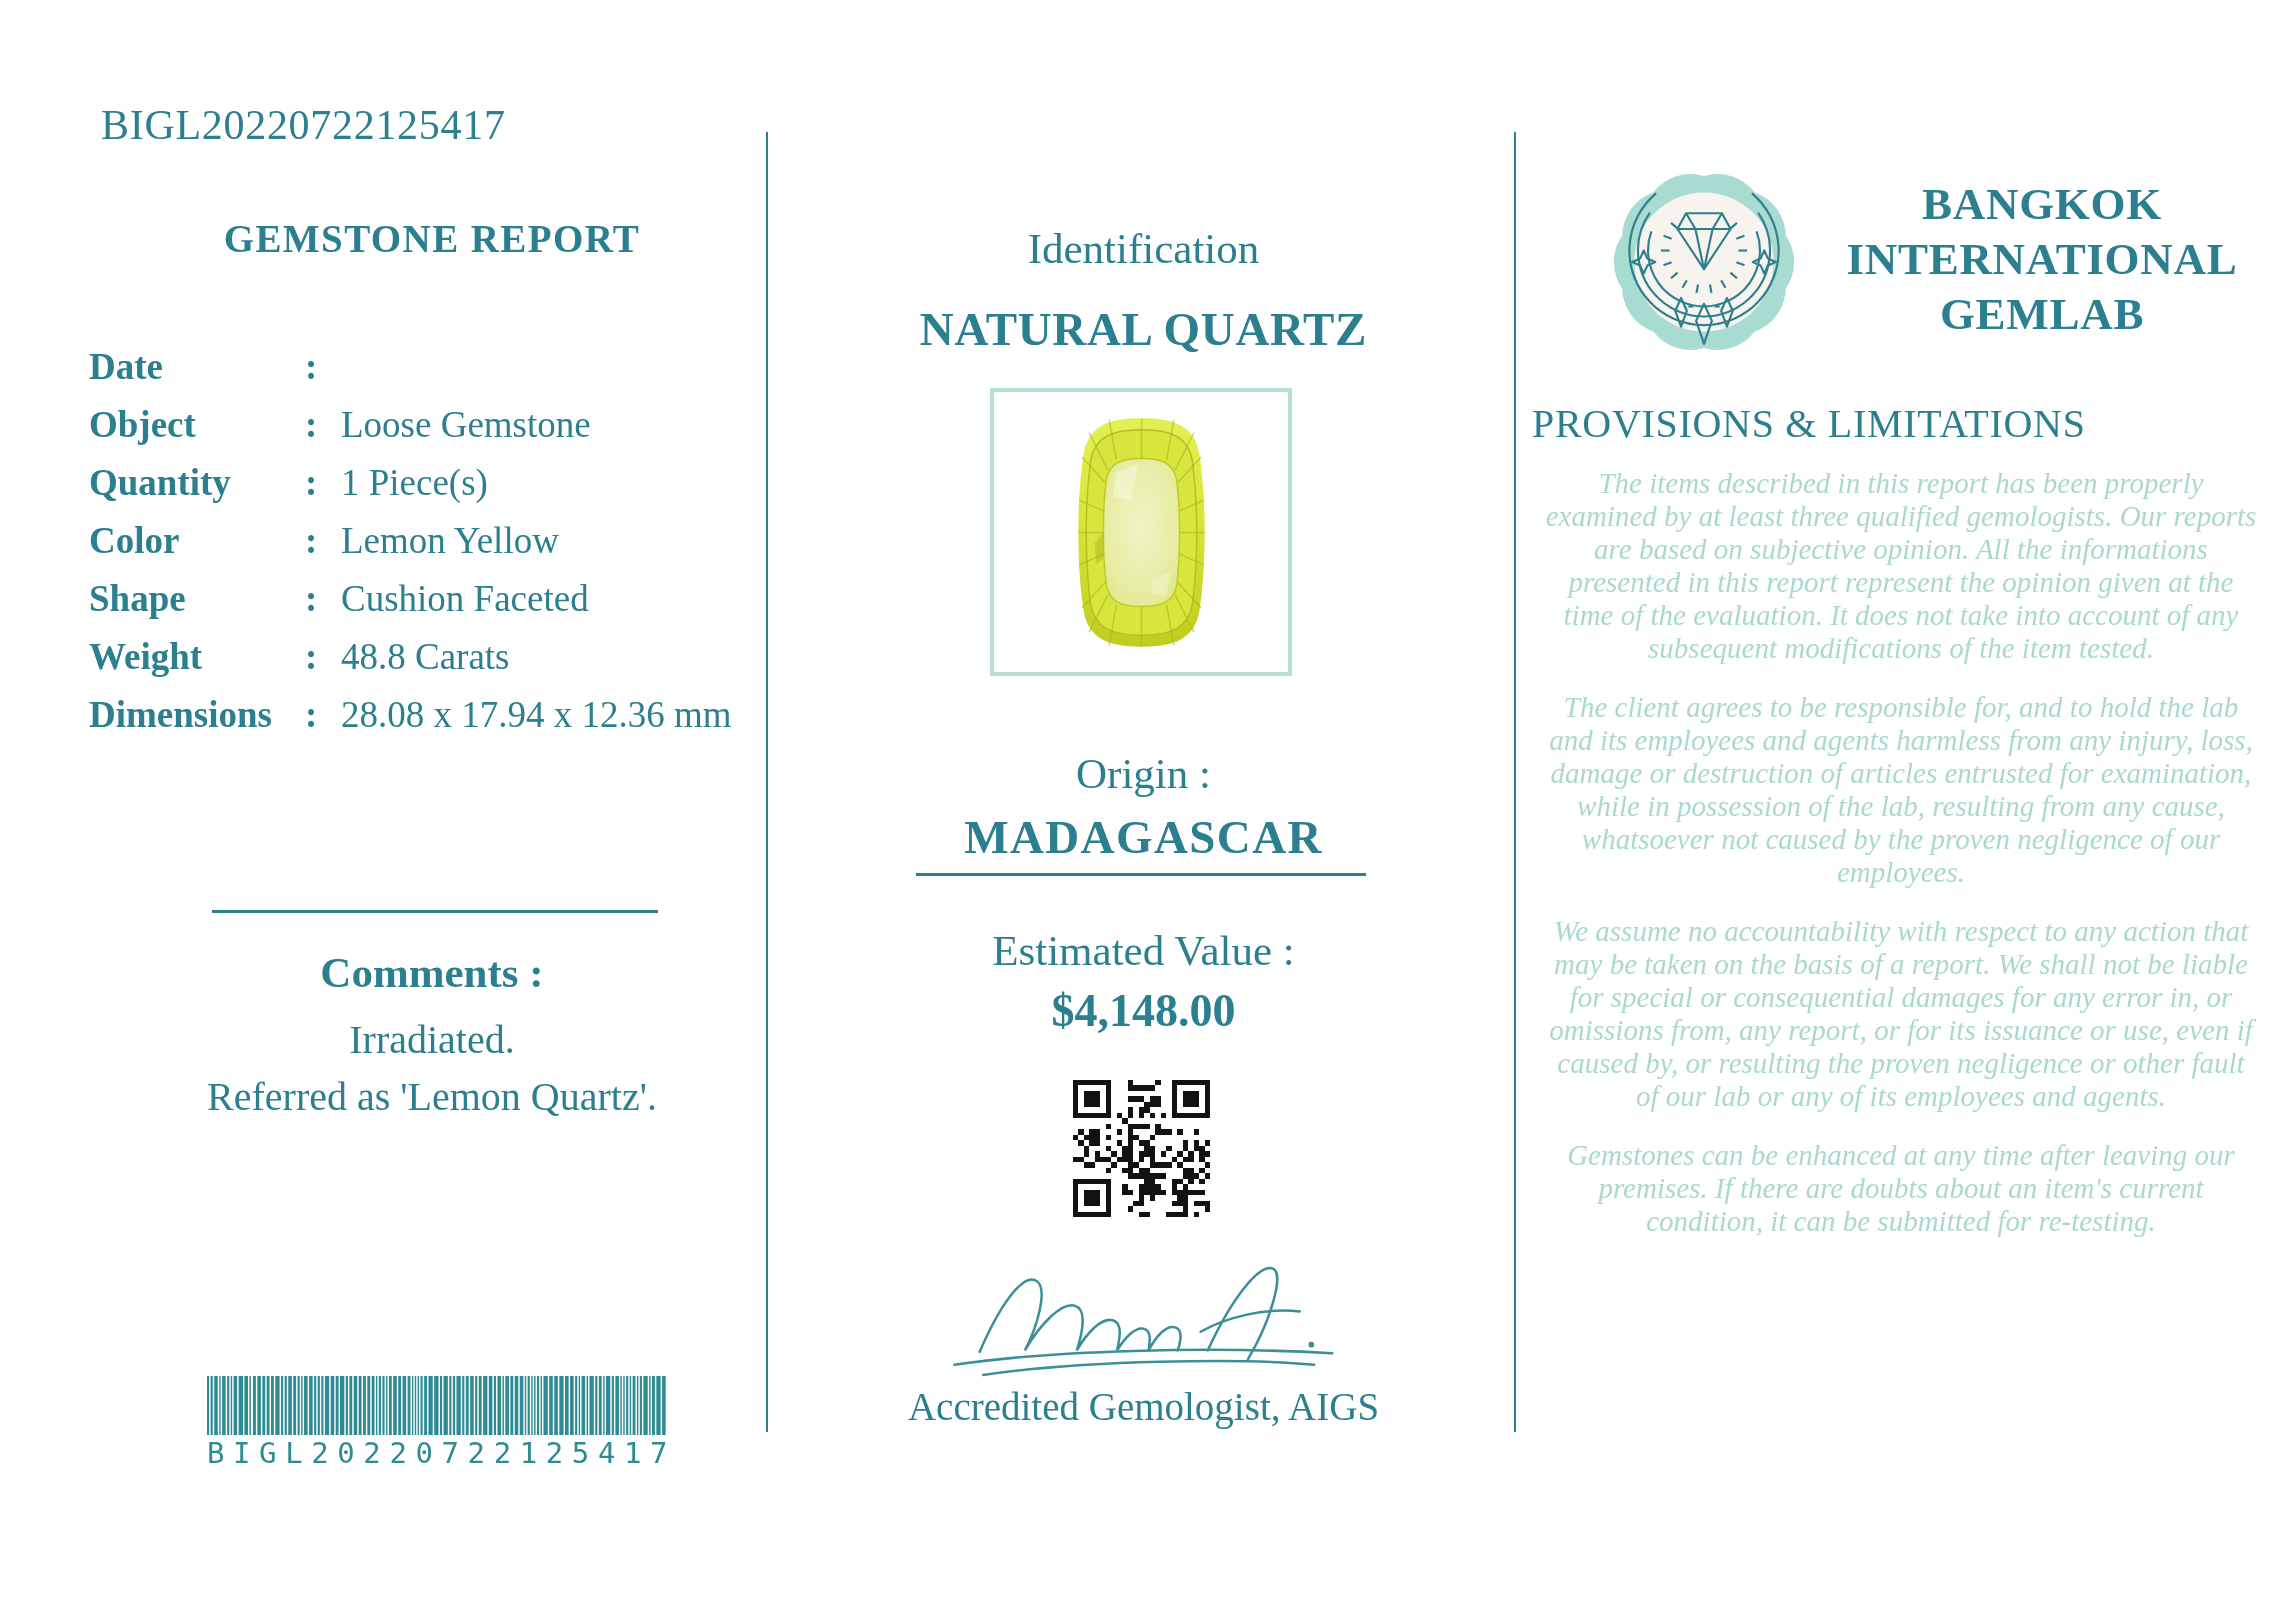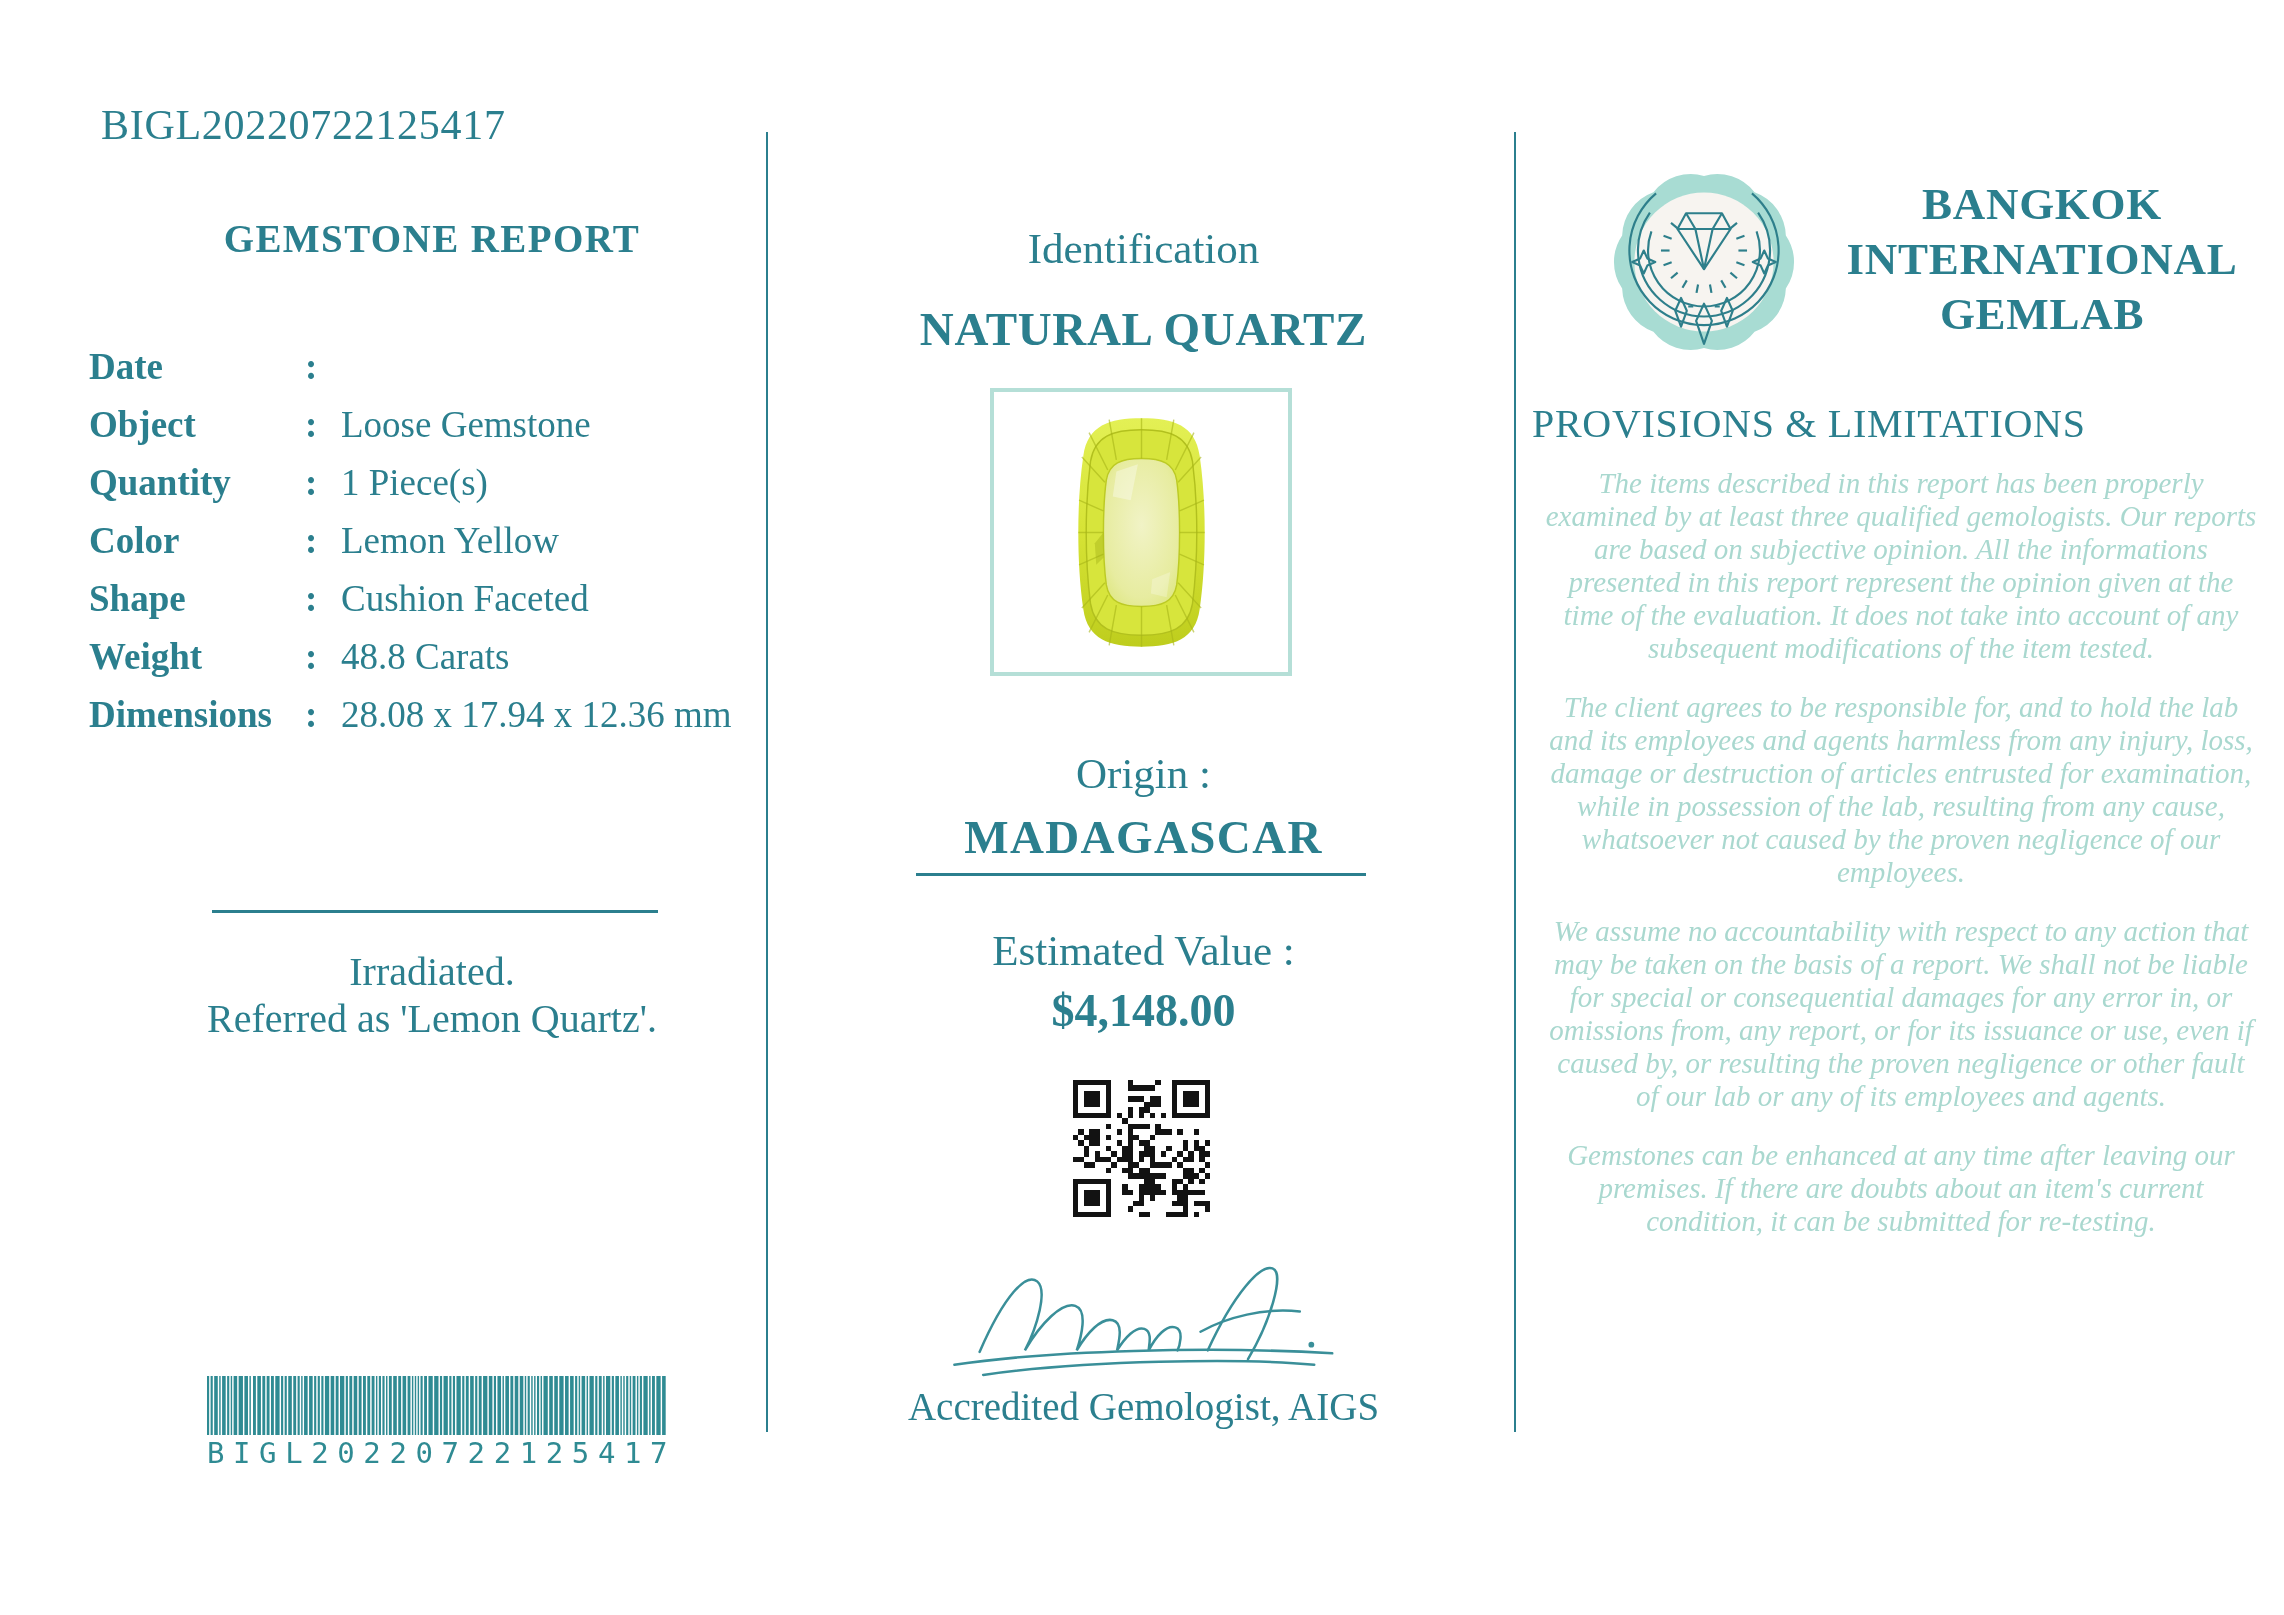--- a/index.html
+++ b/index.html
@@ -30,21 +30,21 @@
 
   
   #report-number{left:101px;top:101px;font-size:42px;letter-spacing:0.7px;}
   #left-title{left:101px;top:216px;width:662px;font-size:39px;font-weight:bold;letter-spacing:1.4px;}
   #details{left:89px;top:337px;width:662px;}
   .detail-row{display:grid;grid-template-columns:216px 36px 1fr;height:58px;align-items:center;font-size:37px;}
   .detail-label{font-weight:bold;}
   .detail-colon{font-weight:bold;}
   #comments-block{left:101px;top:948px;width:662px;}
   #comments-heading{font-size:43px;font-weight:bold;}
-  .comment-line{font-size:40px;}
+  .comment-line{font-size:40px;margin-top:10px;}
   #comments-heading{margin-bottom:18.7px;}
   #barcode-block{left:207px;top:1376px;width:463px;text-align:center;}
   #barcode-text{
     font-family:"DejaVu Sans Mono","Liberation Mono",monospace;
     font-size:29px;letter-spacing:8.6px;color:var(--bar);margin-top:1.4px;white-space:nowrap;
   }
 
   
   .midblock{left:791px;width:705px;text-align:center;}
   #identification-heading{top:224px;font-size:43px;}
@@ -113,20 +113,21 @@
   <div class="detail-row">
     <span class="detail-label">Dimensions</span>
     <span class="detail-colon">:</span>
     <span class="detail-value">28.08 x 17.94 x 12.36 mm</span>
   </div>
 </div>
 
 <div class="hline" id="left-rule"></div>
 
 <div class="abs center" id="comments-block">
+  <div id="comments-heading">Comments :</div>
   <div class="comment-line">Irradiated.</div>
   <div class="comment-line">Referred as 'Lemon Quartz'.</div>
 </div>
 
 <div class="abs" id="barcode-block">
   <svg id="barcode-svg" width="463" height="59" viewBox="0 0 644 82">
       <path d="M0 0h3v82h-3zM5 0h3v82h-3zM10 0h5v82h-5zM17 0h2v82h-2zM21 0h5v82h-5zM28 0h3v82h-3zM33 0h2v82h-2zM37 0h5v82h-5zM44 0h6v82h-6zM52 0h5v82h-5zM59 0h2v82h-2zM64 0h4v82h-4zM70 0h5v82h-5zM77 0h4v82h-4zM83 0h4v82h-4zM89 0h4v82h-4zM95 0h6v82h-6zM103 0h3v82h-3zM108 0h3v82h-3zM113 0h5v82h-5zM120 0h4v82h-4zM126 0h3v82h-3zM131 0h2v82h-2zM135 0h5v82h-5zM142 0h5v82h-5zM149 0h3v82h-3zM154 0h3v82h-3zM159 0h3v82h-3zM164 0h6v82h-6zM172 0h5v82h-5zM179 0h4v82h-4zM185 0h6v82h-6zM193 0h3v82h-3zM198 0h4v82h-4zM204 0h5v82h-5zM211 0h4v82h-4zM217 0h4v82h-4zM223 0h4v82h-4zM229 0h4v82h-4zM235 0h2v82h-2zM239 0h3v82h-3zM244 0h3v82h-3zM249 0h2v82h-2zM253 0h4v82h-4zM259 0h5v82h-5zM266 0h4v82h-4zM272 0h5v82h-5zM279 0h4v82h-4zM285 0h2v82h-2zM289 0h2v82h-2zM293 0h2v82h-2zM297 0h3v82h-3zM302 0h4v82h-4zM308 0h6v82h-6zM316 0h6v82h-6zM324 0h3v82h-3zM329 0h6v82h-6zM337 0h3v82h-3zM342 0h3v82h-3zM347 0h6v82h-6zM355 0h3v82h-3zM360 0h4v82h-4zM366 0h5v82h-5zM373 0h3v82h-3zM378 0h4v82h-4zM384 0h6v82h-6zM392 0h5v82h-5zM399 0h3v82h-3zM404 0h5v82h-5zM411 0h2v82h-2zM415 0h5v82h-5zM422 0h4v82h-4zM428 0h5v82h-5zM435 0h5v82h-5zM442 0h2v82h-2zM446 0h3v82h-3zM451 0h2v82h-2zM455 0h2v82h-2zM459 0h3v82h-3zM464 0h2v82h-2zM468 0h6v82h-6zM476 0h5v82h-5zM483 0h5v82h-5zM490 0h6v82h-6zM498 0h5v82h-5zM505 0h5v82h-5zM512 0h3v82h-3zM517 0h2v82h-2zM521 0h5v82h-5zM528 0h2v82h-2zM532 0h6v82h-6zM540 0h3v82h-3zM545 0h4v82h-4zM551 0h2v82h-2zM555 0h6v82h-6zM563 0h3v82h-3zM568 0h5v82h-5zM575 0h2v82h-2zM579 0h2v82h-2zM583 0h3v82h-3zM588 0h2v82h-2zM592 0h4v82h-4zM598 0h2v82h-2zM602 0h3v82h-3zM607 0h6v82h-6zM615 0h2v82h-2zM619 0h4v82h-4zM625 0h6v82h-6zM633 0h5v82h-5z" fill="#2f8b93"></path>
     </svg>
   <div id="barcode-text">BIGL20220722125417</div>
 </div>

